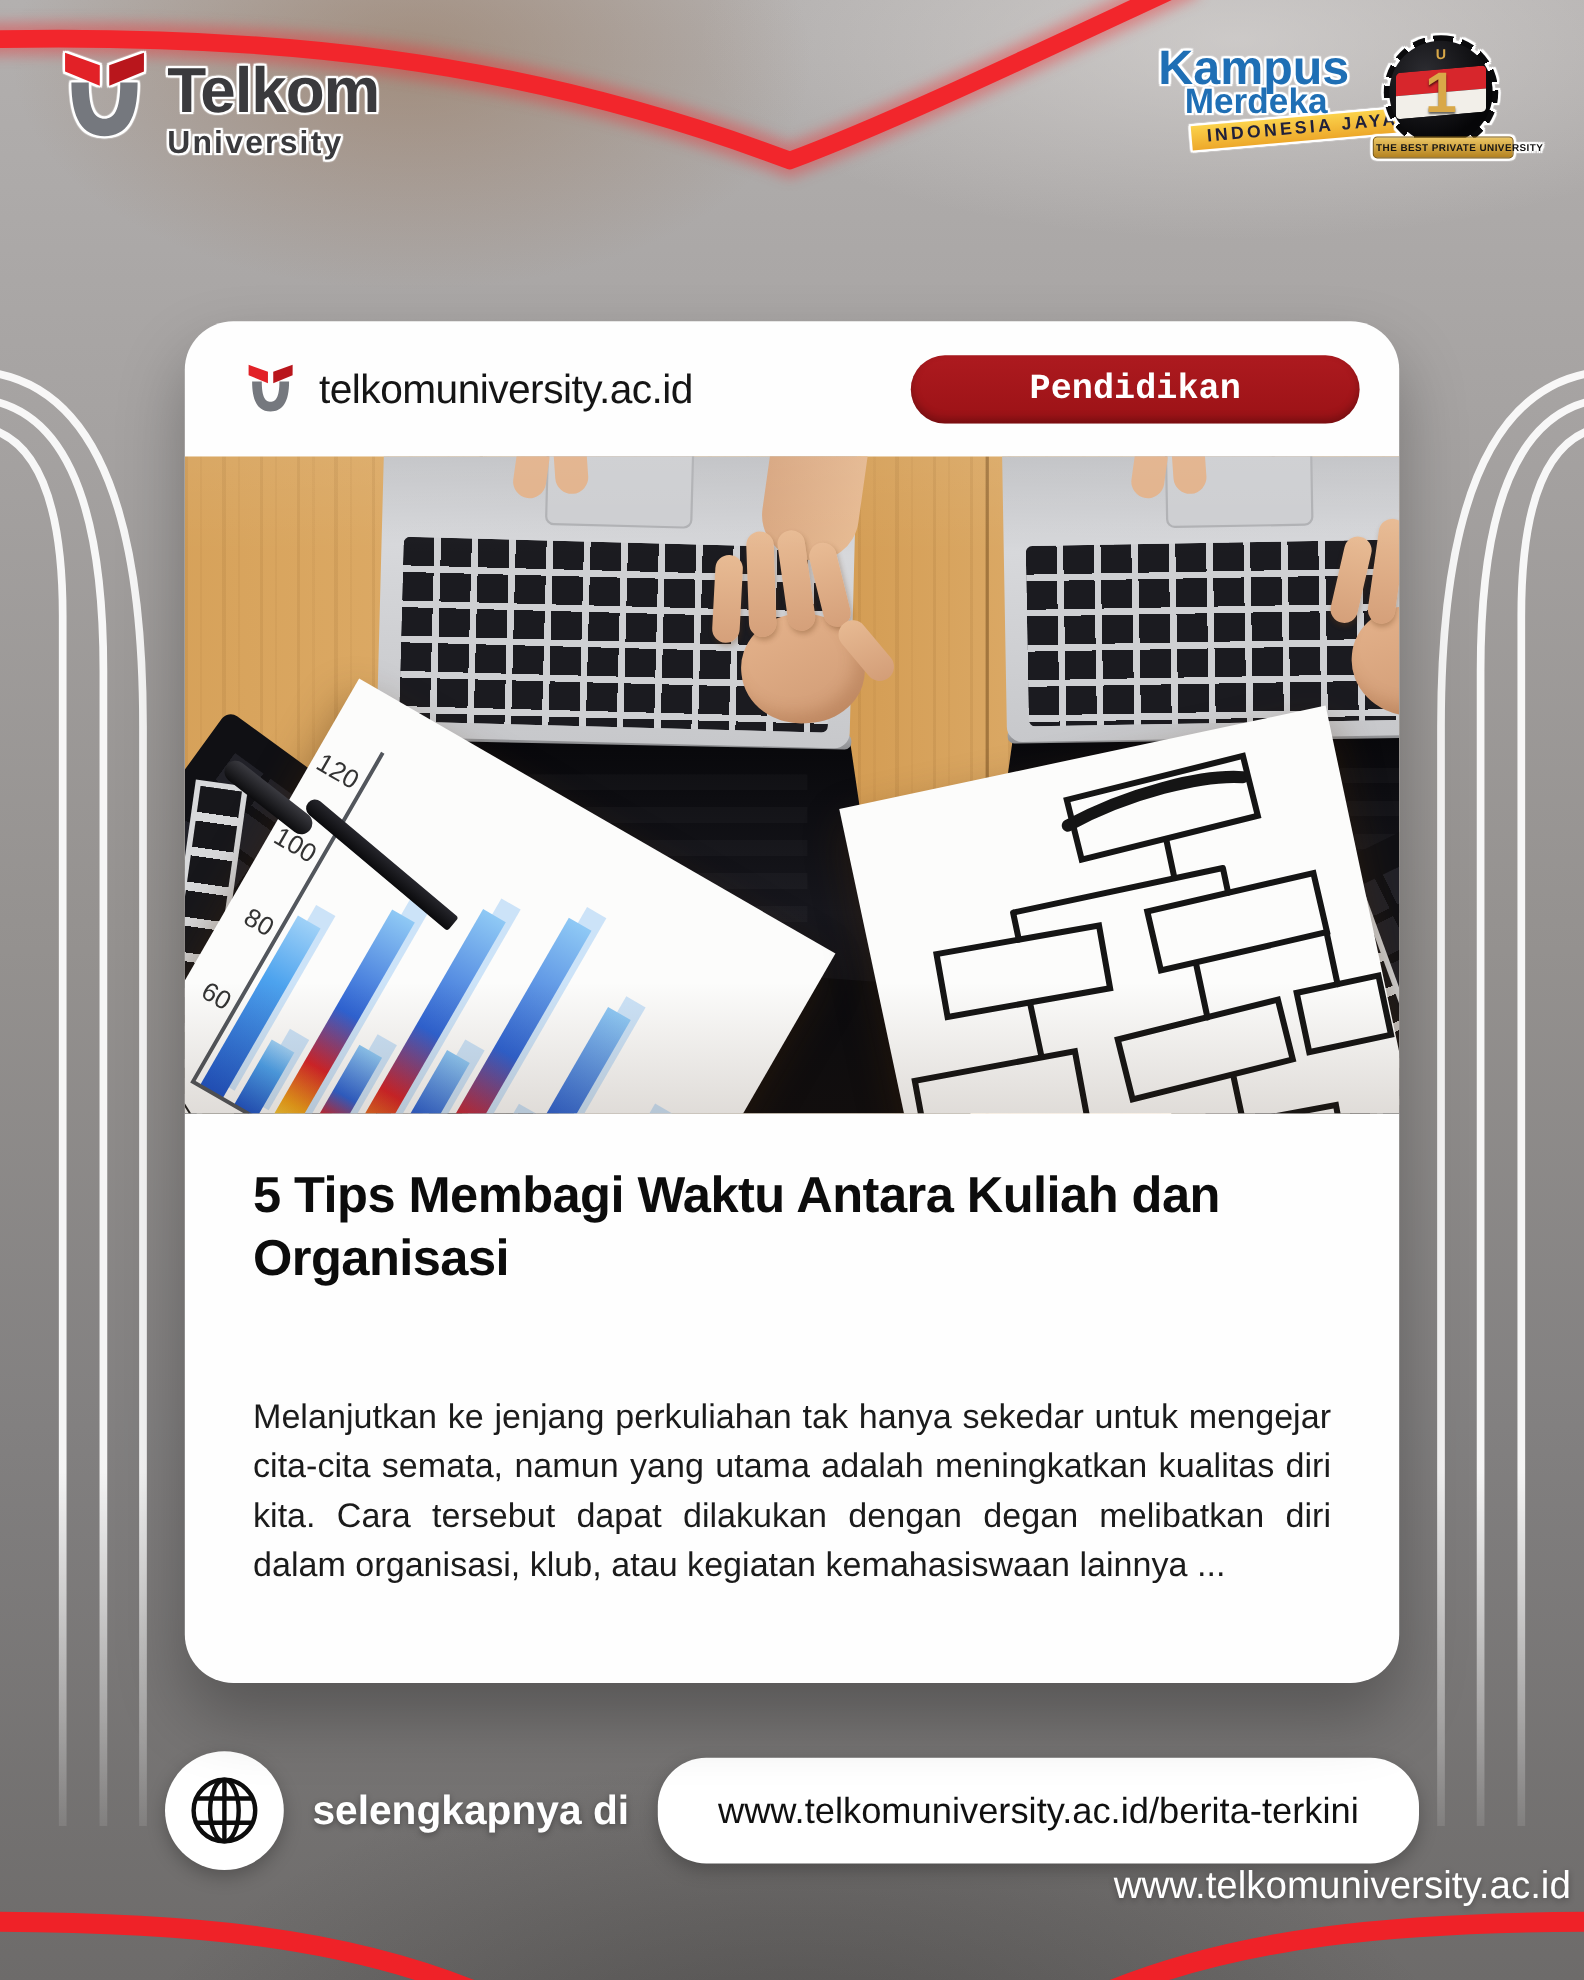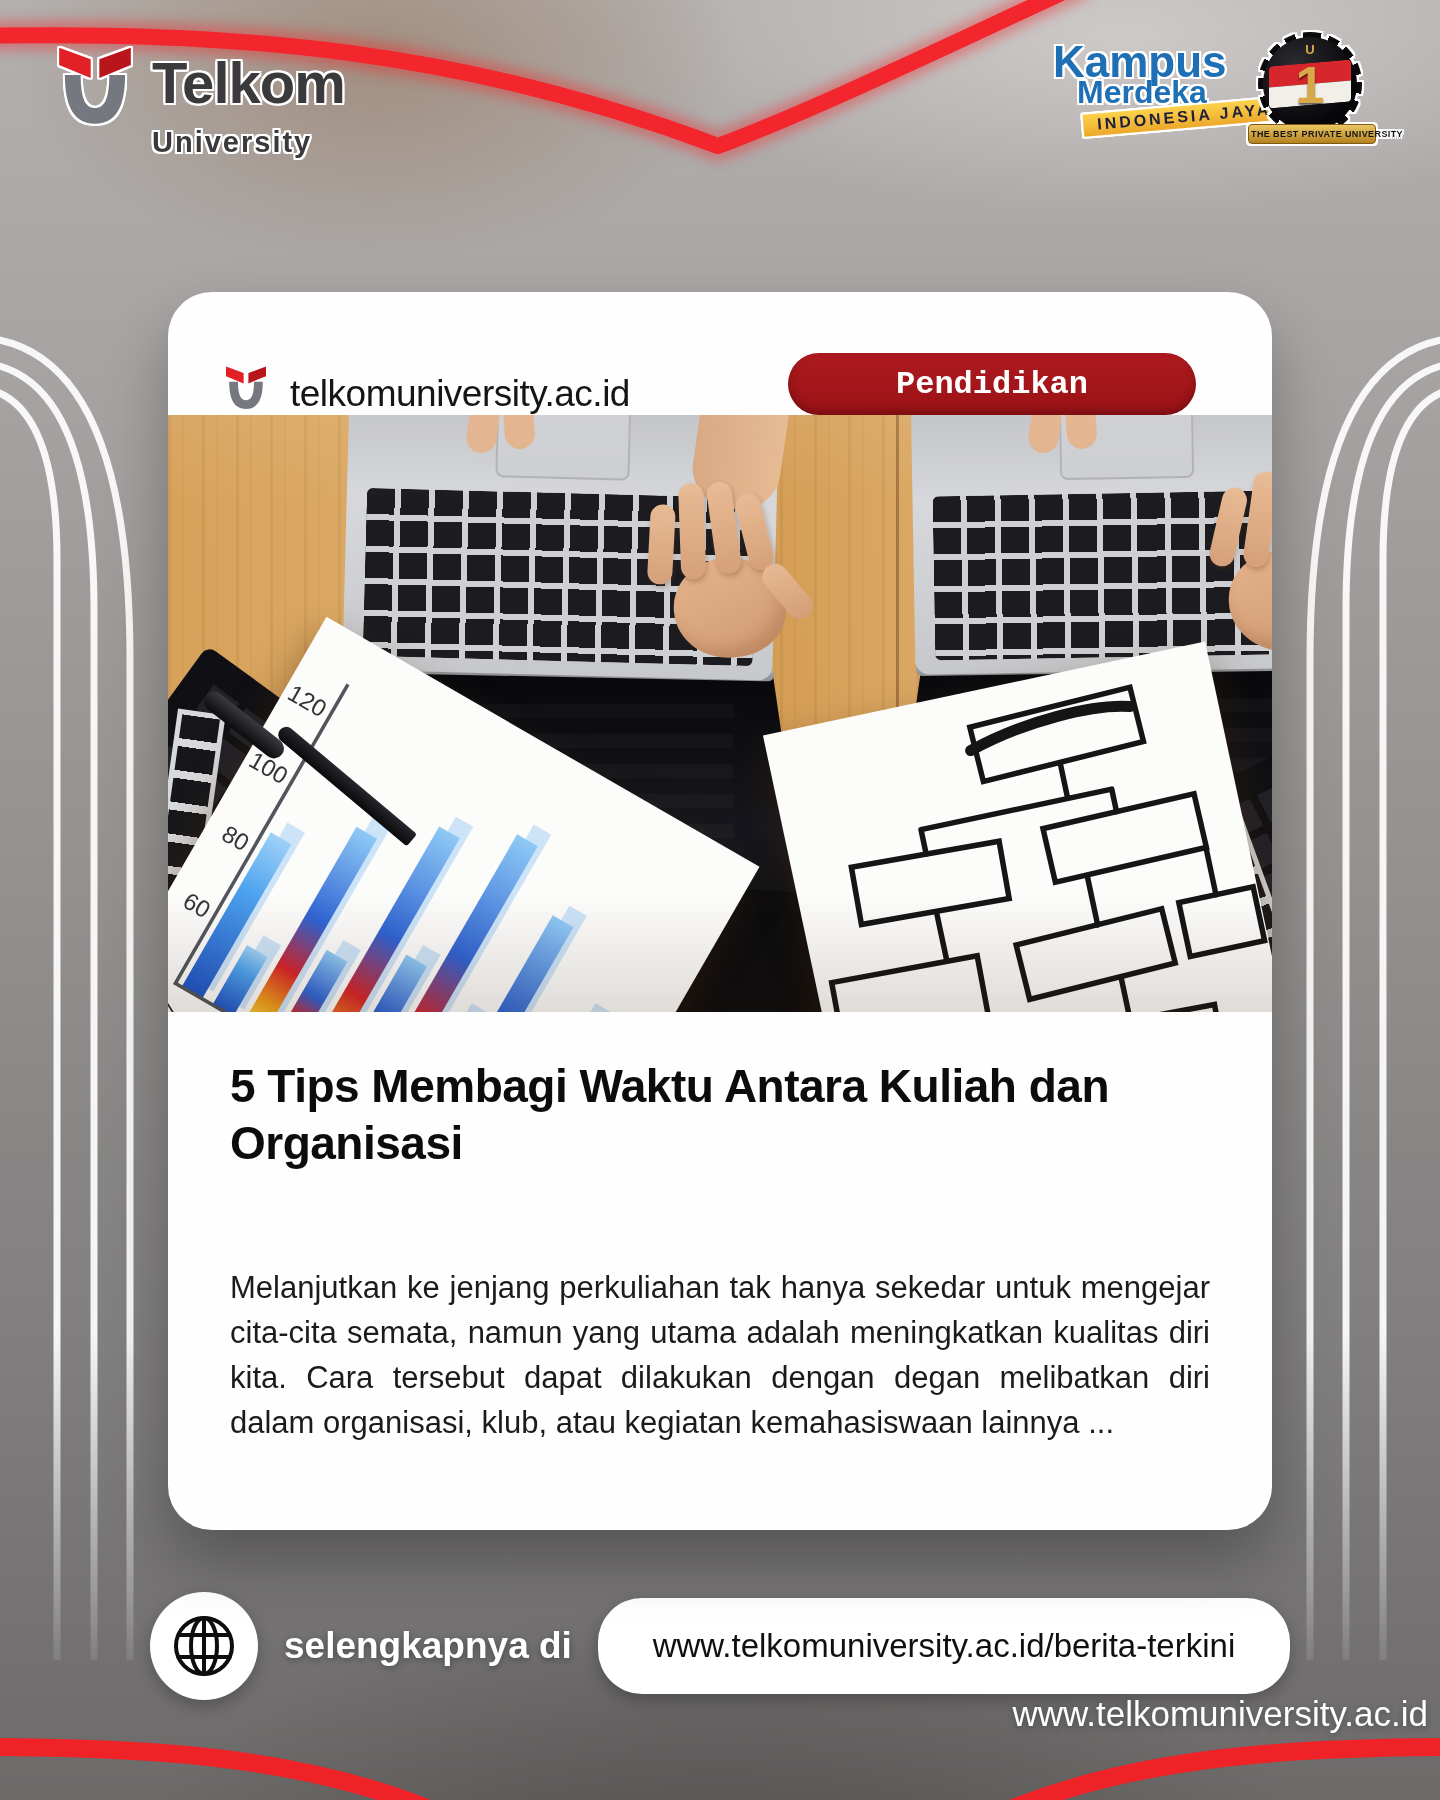--- a/index.html
+++ b/index.html
@@ -11,21 +11,21 @@
       radial-gradient(ellipse 900px 500px at 50% 108%, rgba(40,38,37,0.45), transparent 70%),
       linear-gradient(180deg,#b3b0af 0%,#a5a2a1 22%,#94918f 48%,#828080 72%,#6d6b6a 100%);}
   .overlay-svg{position:absolute;inset:0;z-index:1;pointer-events:none;}
 
   
   .sticker{filter:drop-shadow(2px 0 0 #fff) drop-shadow(-2px 0 0 #fff) drop-shadow(0 2px 0 #fff) drop-shadow(0 -2px 0 #fff);}
   .telkom-logo{position:absolute;left:52px;top:42px;z-index:3;display:flex;align-items:flex-start;gap:14px;}
   .tu-mark-big{width:86px;height:92px;}
   .telkom-words{padding-top:12px;line-height:1;}
   .telkom-line1{font-size:58px;font-weight:bold;color:#3a3a3d;letter-spacing:-1px;}
-  .telkom-line2{font-size:29px;font-weight:bold;color:#3a3a3d;letter-spacing:2px;margin-top:16px;}
+  .telkom-line2{font-size:29px;font-weight:bold;color:#3a3a3d;letter-spacing:2px;margin-top:4px;}
   .km-logo{position:absolute;left:1053px;top:40px;z-index:3;line-height:1;}
   .km-line1{font-size:44px;font-weight:bold;color:#1f6fb5;letter-spacing:0;}
   .km-line2{font-size:32px;font-weight:bold;color:#1f6fb5;margin:-8px 0 0 24px;}
   .km-banner{display:inline-block;margin:-2px 0 0 30px;padding:3px 14px;
     background:linear-gradient(180deg,#fbd24c,#eda82a);transform:rotate(-5deg);
     font-size:16px;font-weight:bold;letter-spacing:3px;color:#20203a;}
   .award{position:absolute;left:1248px;top:32px;z-index:3;width:124px;text-align:center;}
   .award-gear{position:relative;width:104px;height:104px;margin:0 auto;border-radius:50%;
     background:repeating-conic-gradient(#0a0a0c 0 13deg, rgba(0,0,0,0) 13deg 22deg);}
   .award-circle{position:absolute;inset:5px;border-radius:50%;
@@ -36,21 +36,21 @@
   .award-flag .white{height:50%;background:#f2efe9;}
   .award-one{position:absolute;top:18px;left:0;right:0;font-size:52px;font-weight:bold;color:#d9a848;
     text-shadow:0 2px 2px rgba(0,0,0,.6);}
   .award-ribbon{position:relative;margin:-12px auto 0;width:122px;padding:4px 2px;
     background:linear-gradient(180deg,#ecc765,#b4821f);border-radius:4px;border:1px solid #7d5a12;
     font-size:9px;font-weight:bold;color:#141414;letter-spacing:.4px;white-space:nowrap;}
 
   
   .card{position:absolute;left:168px;top:292px;width:1104px;height:1238px;z-index:5;
     background:#fefefe;border-radius:44px;overflow:hidden;box-shadow:0 30px 60px rgba(0,0,0,.28);}
-  .card-header{height:123px;display:flex;align-items:flex-end;gap:20px;padding:0 76px 0 54px;}
+  .card-header{height:123px;display:flex;align-items:center;gap:20px;padding:0 36px 0 54px;}
   .tu-mark-small{width:48px;height:52px;flex:0 0 auto;}
   .site-text{font-size:37px;font-weight:500;color:#151515;letter-spacing:-0.5px;}
   .category-pill{margin-left:auto;width:408px;height:62px;border-radius:32px;
     background:linear-gradient(180deg,#ad1a1f,#9b1216);display:flex;align-items:center;justify-content:center;
     color:#fff;font-size:32px;font-weight:bold;box-shadow:inset 0 -4px 8px rgba(0,0,0,.25);font-family:Liberation Mono, monospace;}
 
   
   .photo{position:relative;height:597px;overflow:hidden;
     background:linear-gradient(87deg,#d6a159 0%,#dfae6b 30%,#d49d54 55%,#e0b273 80%,#d39c55 100%);}
   .wood-grain{position:absolute;inset:0;z-index:0;background:

